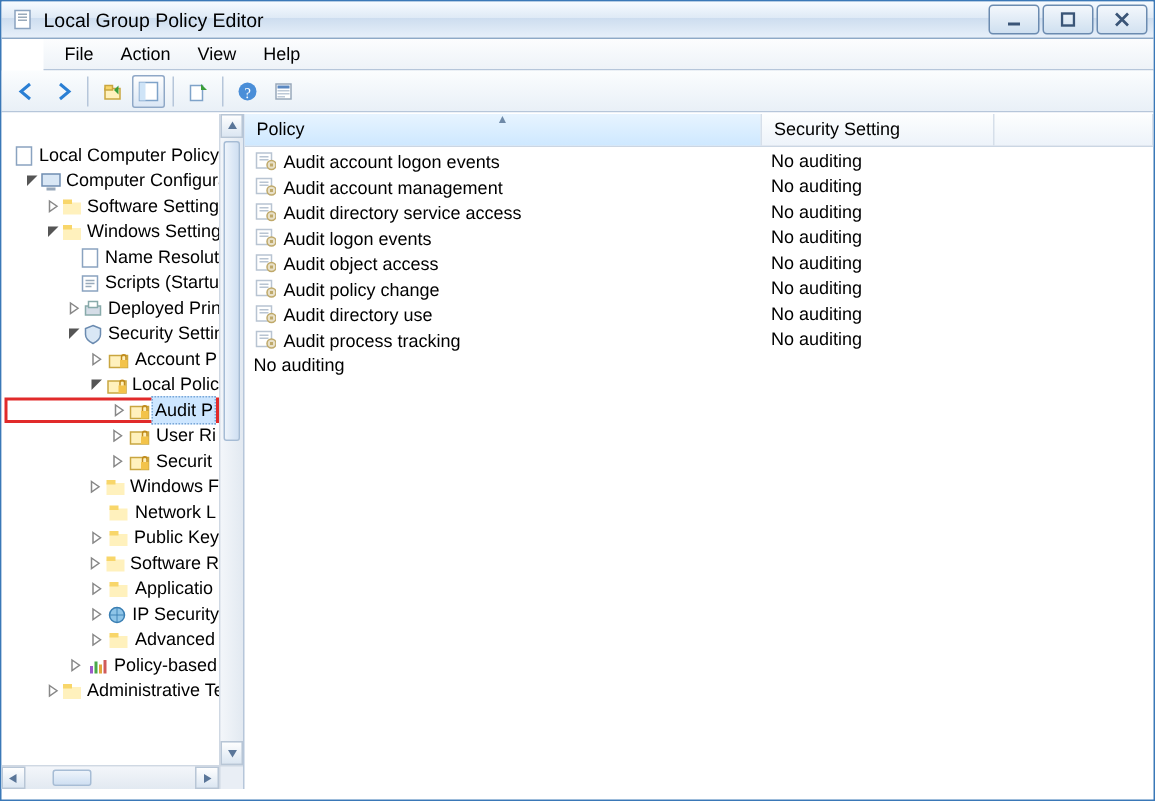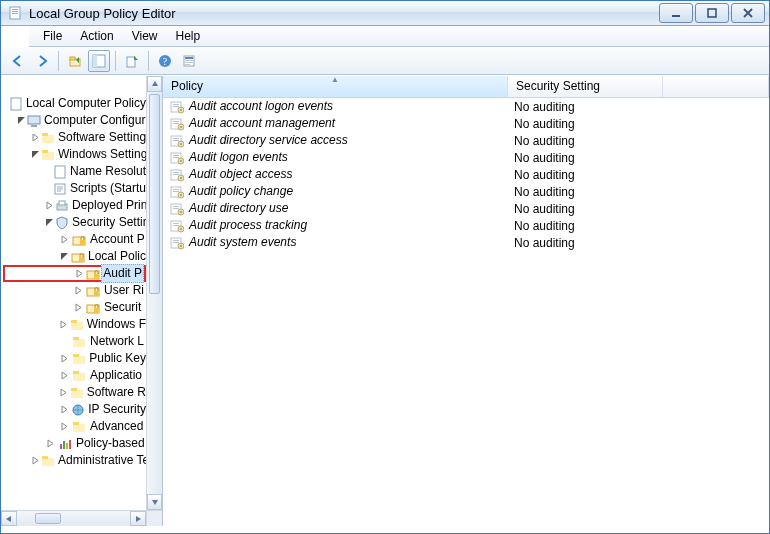--- a/index.html
+++ b/index.html
@@ -117,21 +117,21 @@
   .col-headers .col.sorted {
     background:linear-gradient(to bottom,#e7f4ff,#cee8ff);
   }
   .sort-arrow {
     position:absolute; top:-1px; left:50%; transform:translateX(-50%);
     color:#6f8aa8; font-size:8px;
   }
   .list-body { flex:1; overflow:auto; }
   .row { display:flex; height:17px; align-items:center;}
   .row .cell { padding-left:6px; overflow:hidden; text-overflow:ellipsis; white-space:nowrap;}
-  .row .cell.policy { display:flex; align-items:flex-start;font-style:italic; }
+  .row .cell.policy { display:flex; align-items:flex-end; }
   .row .piq { width:16px; height:16px; display:inline-flex; align-items:center; justify-content:center; margin-right:4px;}
   .c-policy { width: 345px; }
   .c-setting { width: 155px; }
 
   
   .folder-svg rect{fill:#fff1bd;}
   .folder-svg .top{fill:#f8d66a;}
 </style>
 </head>
 <body>
@@ -441,35 +441,35 @@
               <svg width="9" height="9">
                 <path d="M2 1 L7 4.5 L2 8 Z" fill="none" stroke="#888"></path>
               </svg>
             </span>
           <span class="ico">
               <svg class="folder-svg" width="14" height="14">
                 <rect x="1" y="4" width="12" height="8"></rect>
                 <rect class="top" x="1" y="2" width="6" height="3"></rect>
               </svg>
             </span>
+          <span class="lbl">Software R</span>
+        </div>
+        <div class="node ind4">
+          <span class="tw">
+              <svg width="9" height="9">
+                <path d="M2 1 L7 4.5 L2 8 Z" fill="none" stroke="#888"></path>
+              </svg>
+            </span>
+          <span class="ico">
+              <svg class="folder-svg" width="14" height="14">
+                <rect x="1" y="4" width="12" height="8"></rect>
+                <rect class="top" x="1" y="2" width="6" height="3"></rect>
+              </svg>
+            </span>
           <span class="lbl">Applicatio</span>
-        </div>
-        <div class="node ind4">
-          <span class="tw">
-              <svg width="9" height="9">
-                <path d="M2 1 L7 4.5 L2 8 Z" fill="none" stroke="#888"></path>
-              </svg>
-            </span>
-          <span class="ico">
-              <svg class="folder-svg" width="14" height="14">
-                <rect x="1" y="4" width="12" height="8"></rect>
-                <rect class="top" x="1" y="2" width="6" height="3"></rect>
-              </svg>
-            </span>
-          <span class="lbl">Software R</span>
         </div>
         <div class="node ind4">
           <span class="tw">
               <svg width="9" height="9">
                 <path d="M2 1 L7 4.5 L2 8 Z" fill="none" stroke="#888"></path>
               </svg>
             </span>
           <span class="ico">
               <svg width="14" height="14">
                 <circle cx="7" cy="7" r="5" fill="#8fc5e8" stroke="#3b7fb3"></circle>
@@ -683,29 +683,17 @@
                 <rect x="3" y="6" width="6" height="1" fill="#b8c4d2"></rect>
                 <circle cx="11" cy="10" r="3" fill="#e8e0c8" stroke="#bfa96a"></circle>
                 <rect x="10" y="9" width="2" height="2" fill="#bfa96a"></rect>
               </svg>
             </span>
             <span>Audit process tracking</span>
           </div>
           <div class="cell c-setting">No auditing</div>
         </div>
         <div class="row">
-          <div class="cell policy c-policy">
-            <span class="piq">
-              <svg width="14" height="14">
-                <rect x="1" y="2" width="10" height="10" fill="#fff" stroke="#b8c4d2"></rect>
-                <rect x="3" y="4" width="6" height="1" fill="#b8c4d2"></rect>
-                <rect x="3" y="6" width="6" height="1" fill="#b8c4d2"></rect>
-                <circle cx="11" cy="10" r="3" fill="#e8e0c8" stroke="#bfa96a"></circle>
-                <rect x="10" y="9" width="2" height="2" fill="#bfa96a"></rect>
-              </svg>
-            </span>
-            <span>Audit system events</span>
-          </div>
           <div class="cell c-setting">No auditing</div>
         </div>
       </div>
   </div>
 </div>
 
 </body></html>

